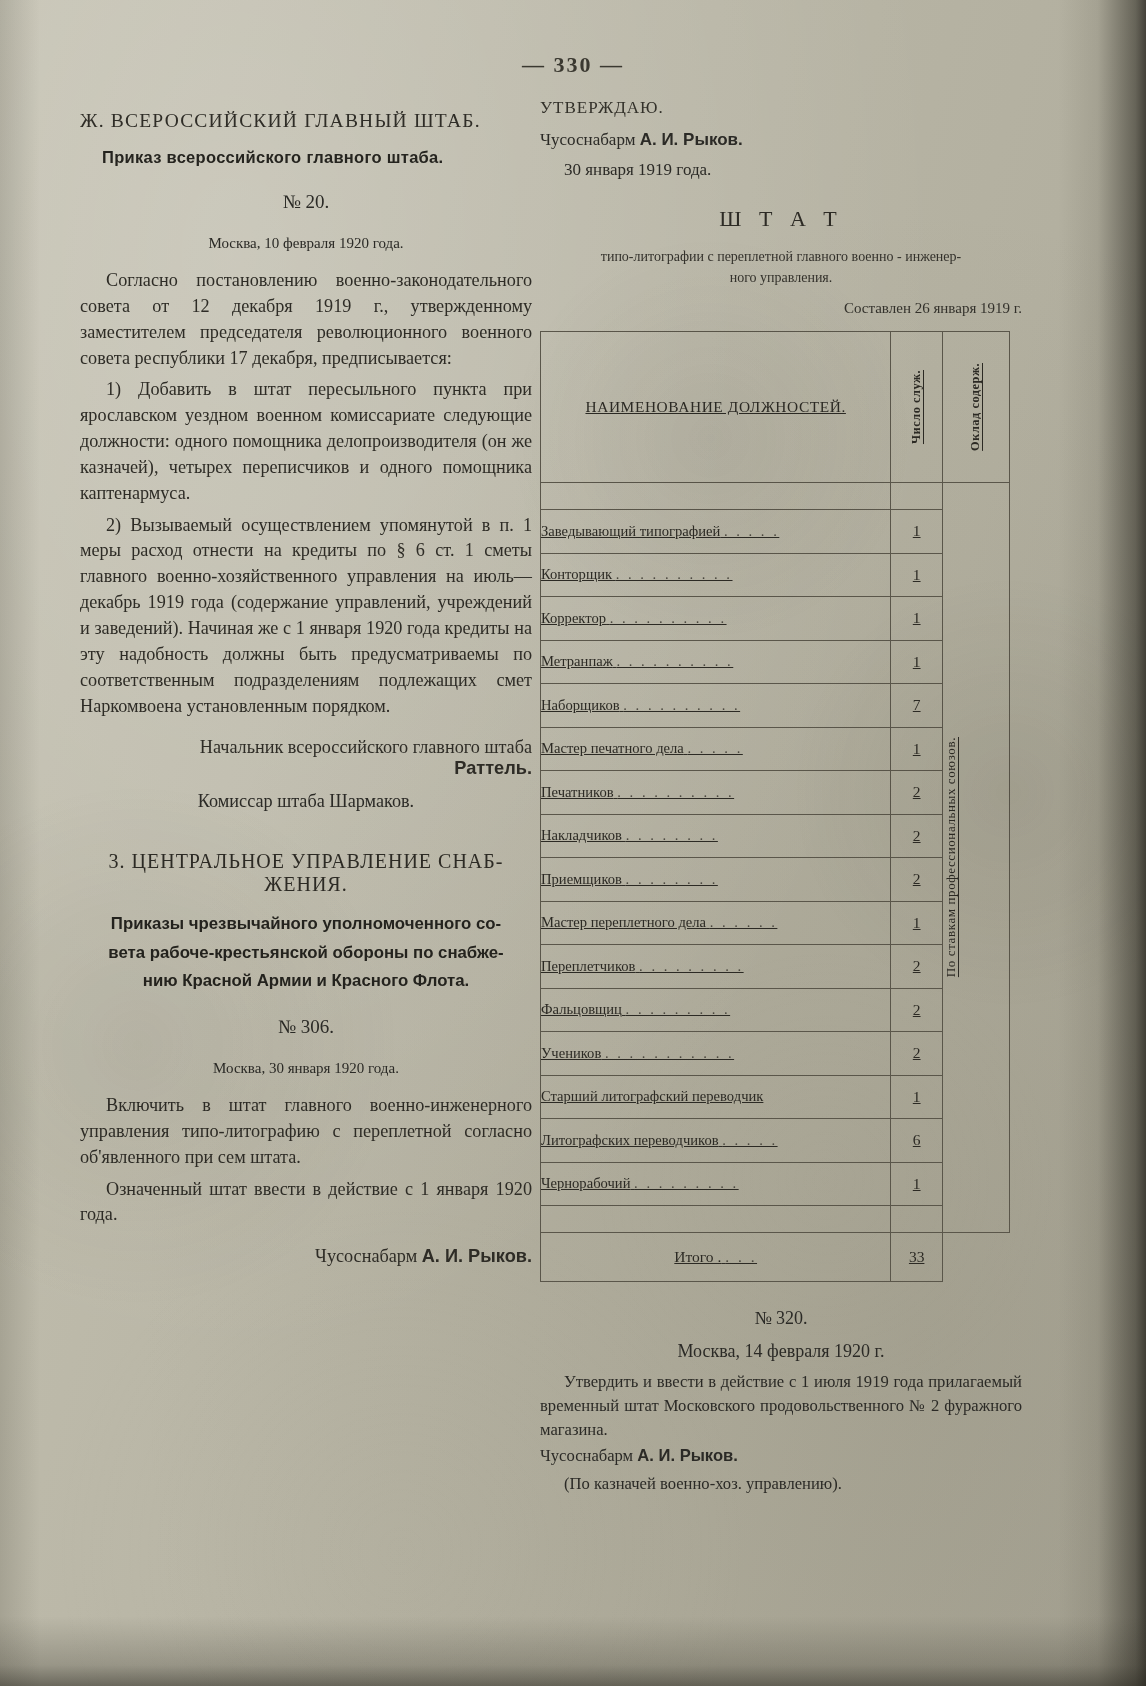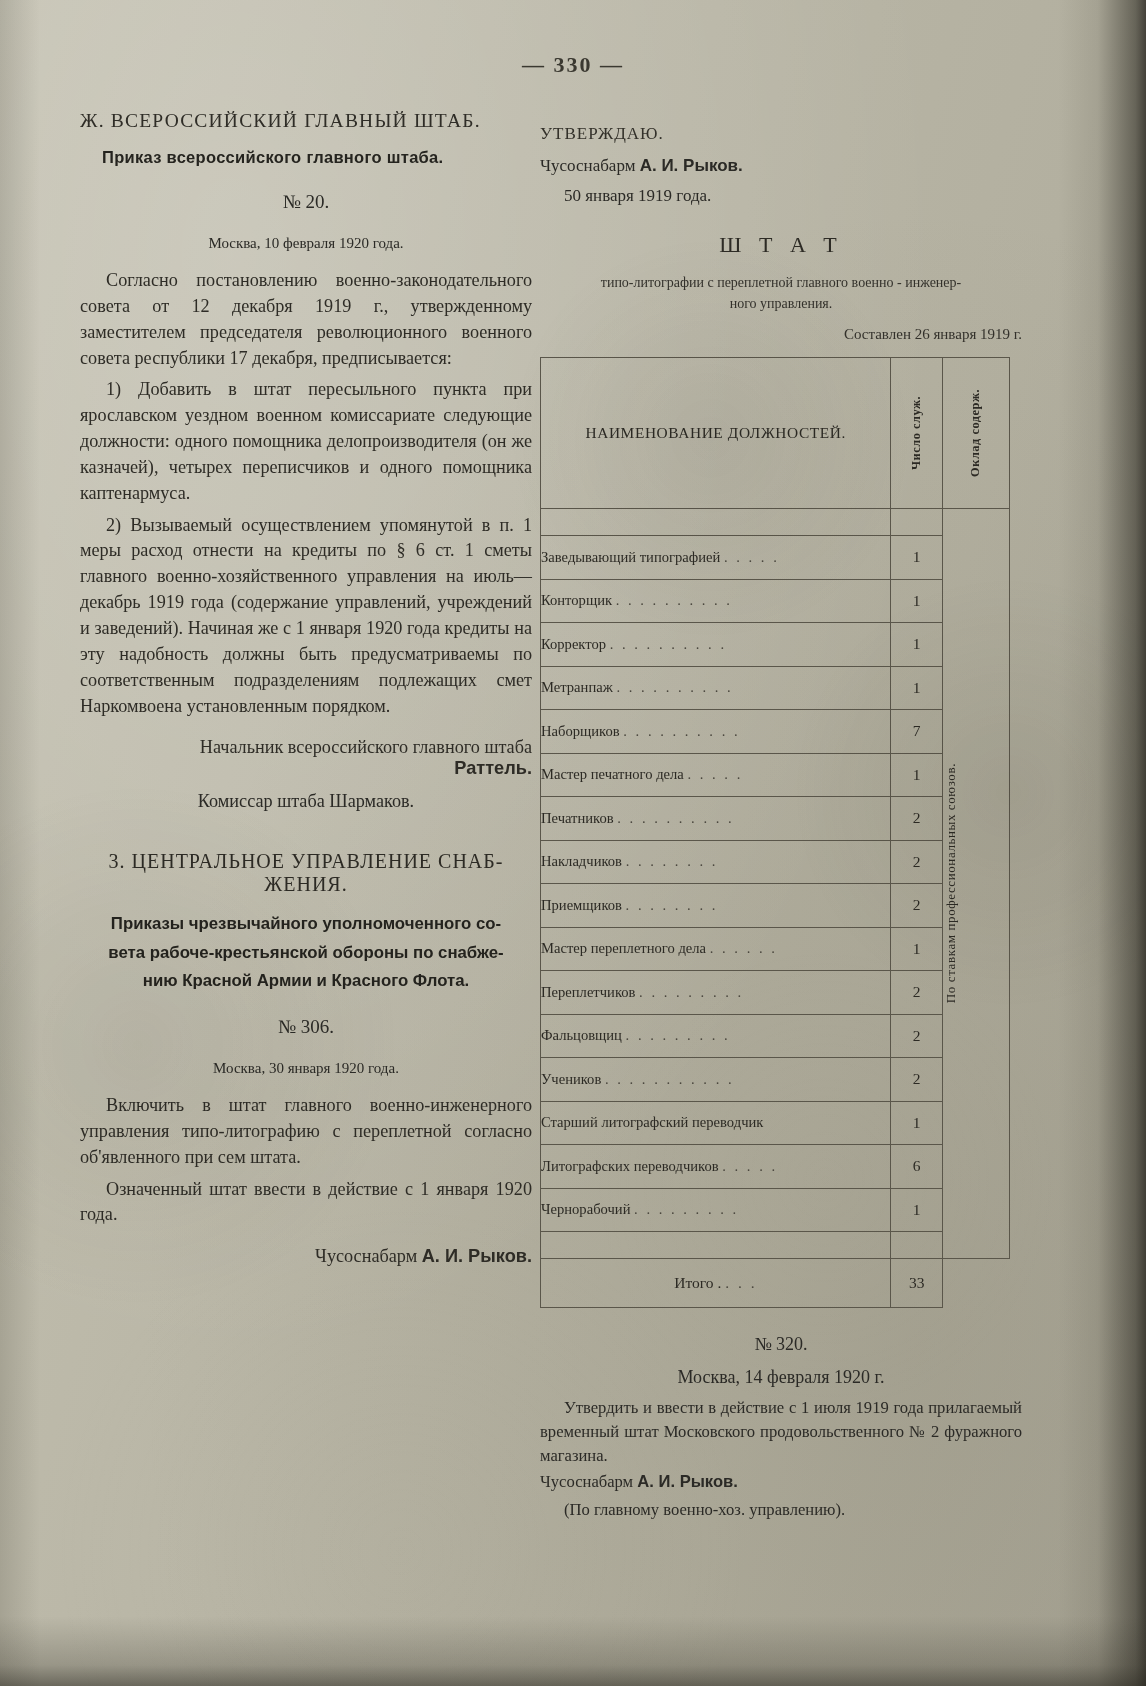--- a/index.html
+++ b/index.html
@@ -66,21 +66,21 @@
 
   .col-left {
     position: absolute;
     left: 80px;
     top: 110px;
     width: 452px;
   }
   .col-right {
     position: absolute;
     left: 540px;
-    top: 124px;
+    top: 98px;
     width: 482px;
   }
 
   .hdr-sec {
     font-size: 19.5px;
     letter-spacing: 1.2px;
     color: #2f2d27;
     margin-bottom: 16px;
   }
   .hdr-sub {
@@ -179,20 +179,21 @@
     font-size: 15px;
     color: #33312b;
     margin-bottom: 14px;
   }
 
   table.shtat {
     width: 470px;
     border-collapse: collapse;
     font-size: 14.6px;
     color: #2c2a24;
+    text-decoration: underline;
   }
   table.shtat td, table.shtat th {
     border: 1.6px solid #5a564a;
     padding: 0;
   }
   .th-name {
     width: 318px;
     height: 150px;
     text-align: center;
     font-weight: normal;
@@ -308,21 +309,21 @@
     </div>
   </div>
 
   <div class="col-right">
 
     <div class="approve">УТВЕРЖДАЮ.</div>
     <div class="approve-name">
       <span>Чусоснабарм</span>
       <b>А. И. Рыков.</b>
     </div>
-    <div class="approve-date">50 января 1919 года.</div>
+    <div class="approve-date">30 января 1919 года.</div>
 
     <div class="shtat-word">Ш Т А Т</div>
     <div class="shtat-desc">
       <span>типо-литографии с переплетной  главного  военно - инженер-</span><br>
       <span>ного управления.</span>
     </div>
     <div class="shtat-compiled">Составлен 26 января 1919 г.</div>
 
     <div class="tbl-wrap">
       <table class="shtat">
@@ -427,20 +428,20 @@
       <div class="num2">№ 320.</div>
       <div class="place2">Москва, 14 февраля 1920 г.</div>
     </div>
 
     <p class="body2">Утвердить и ввести в действие с 1 июля 1919 года прилагаемый временный штат Московского продовольственного № 2 фуражного магазина.</p>
 
     <div class="rsig">
       <span>Чусоснабарм</span>
       <b>А. И. Рыков.</b>
     </div>
-    <div class="rnote">(По главному военно-хоз. управлению).</div>
+    <div class="rnote">(По казначей военно-хоз. управлению).</div>
   </div>
 
   <div class="grain"></div>
   <div class="edge-left"></div>
   <div class="edge-right"></div>
   <div class="edge-bottom"></div>
 </div>
 
 </body></html>

